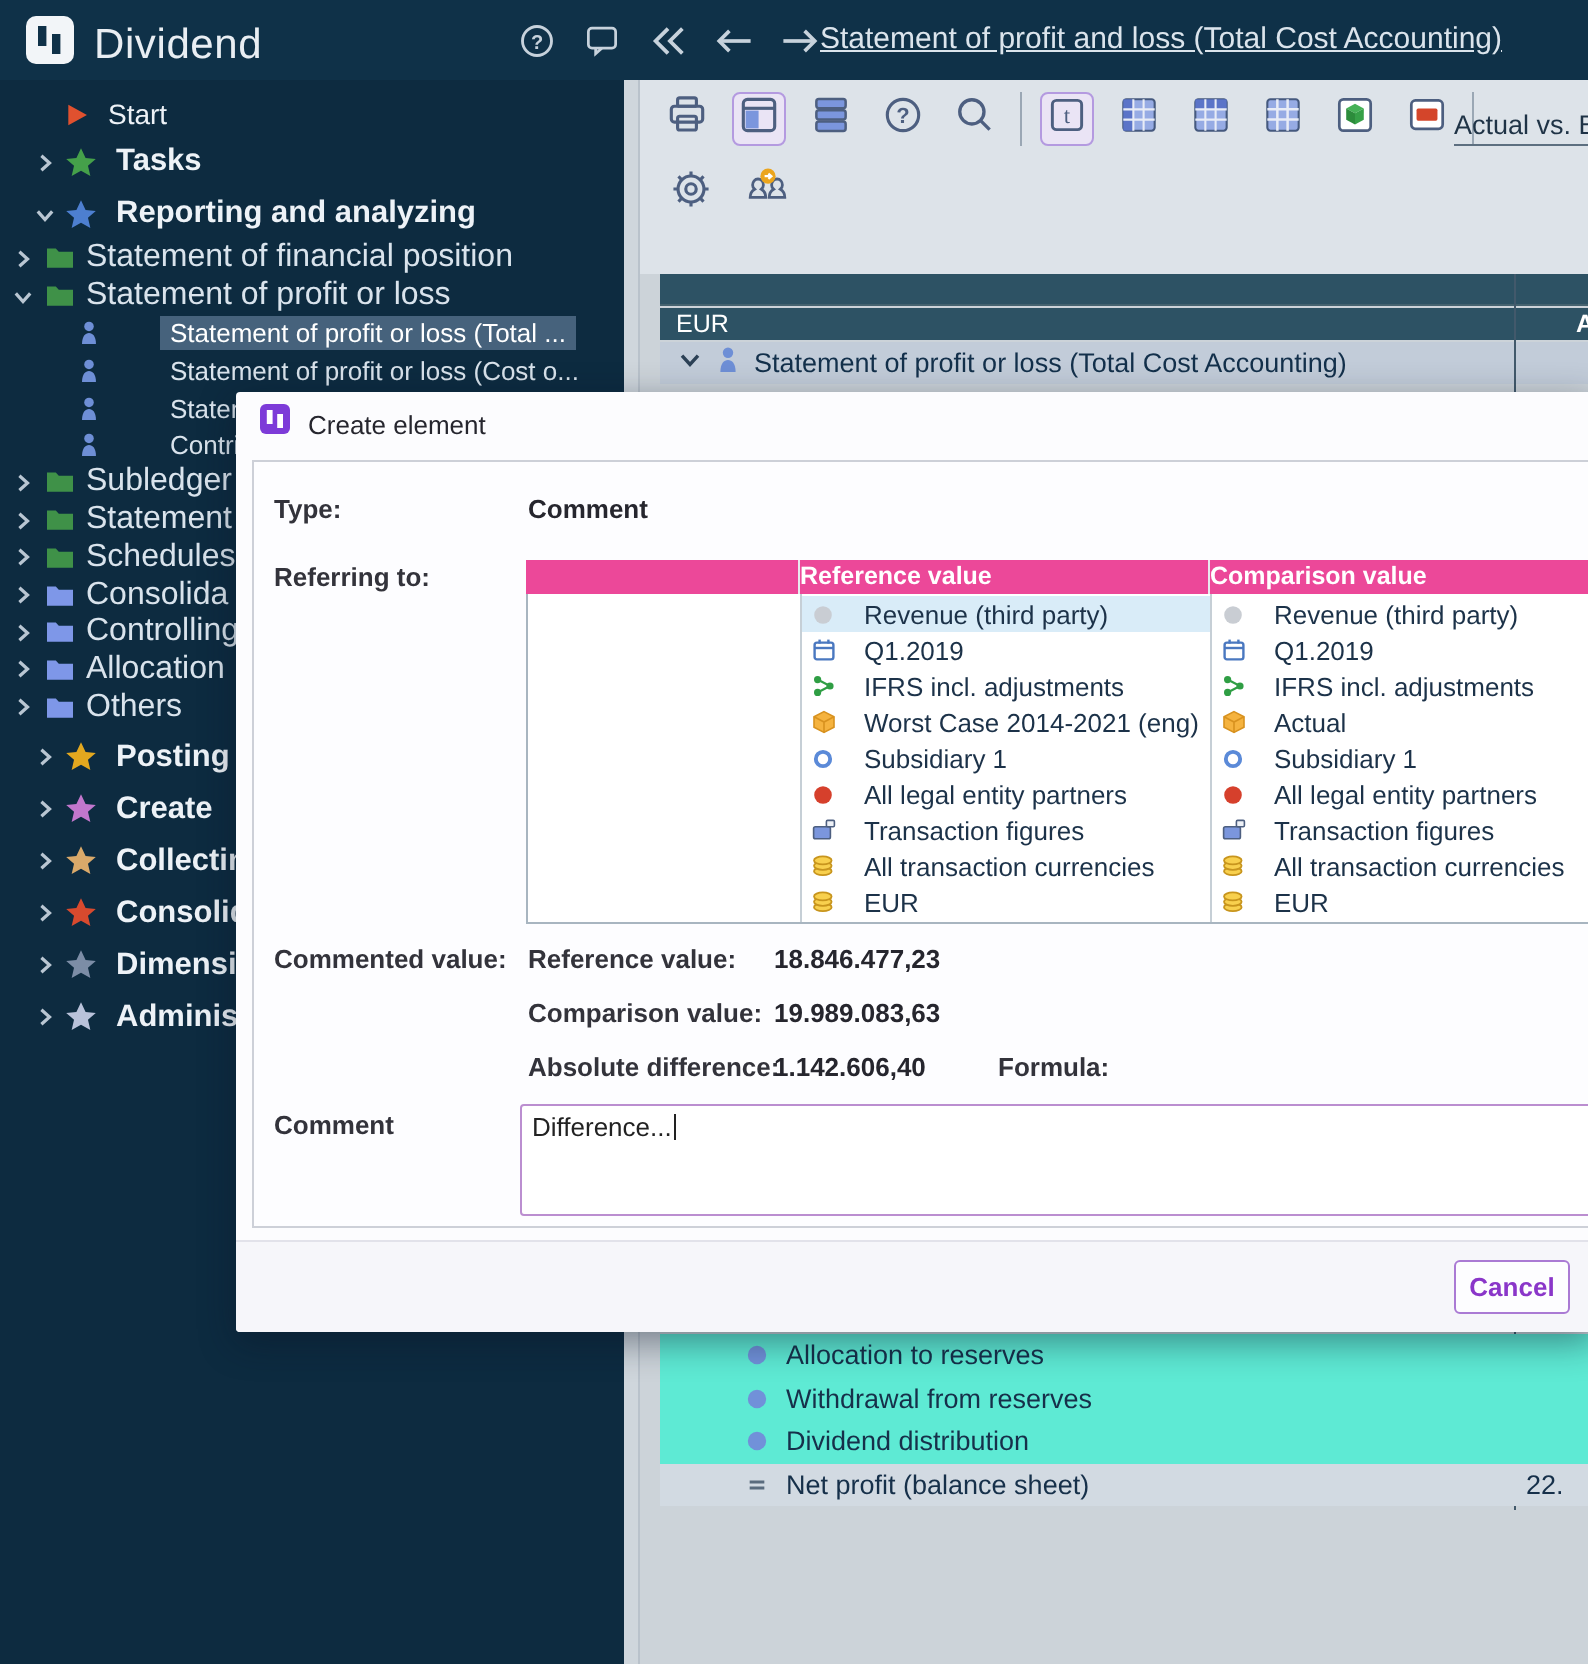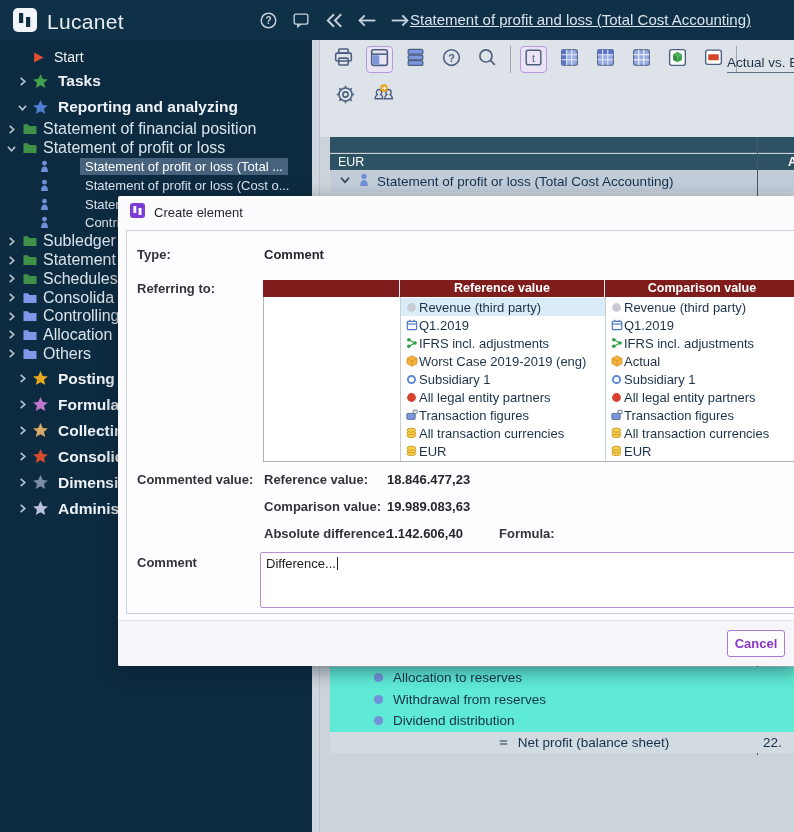--- a/index.html
+++ b/index.html
@@ -45,43 +45,43 @@
   .grid-band{position:absolute;left:330px;top:137px;right:0;height:16px;background:#2d5264;border-bottom:1px solid #44626f;}
   .grid-eur{position:absolute;left:330px;top:154px;right:0;height:16px;background:#2d5264;color:#fff;
     font-size:12.5px;line-height:16px;padding-left:8px;}
   .grid-eur .right-head{position:absolute;left:458px;top:0;font-weight:bold;}
   .grid-root-row{position:absolute;left:330px;top:171px;right:0;height:21px;background:#c2ccd9;
     display:flex;align-items:center;gap:7px;padding-left:9px;font-size:13.5px;color:#13304b;cursor:pointer;}
   .col-div{position:absolute;left:757px;top:137px;width:1px;height:618px;background:#42596b;}
   .grid-bottom{position:absolute;left:330px;top:667px;right:0;}
   .grow{position:relative;height:21.6px;background:#5eead4;display:flex;align-items:center;
     font-size:13.5px;color:#16304a;cursor:pointer;}
-  .grow.hl{background:#d2dae2;justify-content:center;}
+  .grow.hl{background:#d2dae2;}
   .grow .bullet{margin-left:43px;margin-right:9px;display:flex;align-items:center;flex:none;}
   .grow .row-value{position:absolute;left:433px;white-space:nowrap;}
   
   .dialog{position:absolute;left:118px;top:196px;width:680px;height:470px;background:#fcfcfe;
     border-radius:2px;box-shadow:0 5px 18px rgba(8,20,38,.45);}
   .dlg-title{position:absolute;left:0;top:0;right:0;height:32px;display:flex;align-items:center;
     gap:9px;padding-left:12px;}
   .dlg-title-text{font-size:13px;color:#26262e;}
   .dlg-panel{position:absolute;left:8px;top:34px;right:-2px;bottom:52px;background:#fdfdff;
     border:1px solid #cdd0d8;}
   .dlg-label{position:absolute;font-size:13px;font-weight:600;color:#33333b;white-space:nowrap;}
   .dlg-value{position:absolute;font-size:13px;font-weight:600;color:#26262e;white-space:nowrap;}
   .ref-table{position:absolute;left:136px;top:49px;right:0;}
   .ref-head{display:flex;height:17px;}
-  .ref-head .hc{background:#7f1d1d;color:#fff;font-size:12.5px;font-weight:bold;text-align:center;
+  .ref-head .hc{background:#ec4899;color:#fff;font-size:12.5px;font-weight:bold;
     line-height:17px;border-right:1px solid #e8eaee;}
   .ref-body{display:flex;border:1px solid #a8b5c0;border-top:none;height:165px;background:#fff;}
   .ref-body .bc{border-right:1px solid #c6cfd6;padding-top:1px;}
   .c1{width:137px;flex:none;}
   .c2{width:205px;flex:none;}
   .c3{flex:1;border-right:none!important;}
-  .ref-item{height:18px;display:flex;align-items:center;gap:1px;padding-left:4px;font-size:13px;
+  .ref-item{height:18px;display:flex;align-items:center;gap:14px;padding-left:4px;font-size:13px;
     color:#1c3249;white-space:nowrap;cursor:pointer;}
   .ref-item.selected{background:#d9ecf8;}
   .ref-item .licon{width:13px;display:flex;justify-content:center;flex:none;}
   .cv-row{position:absolute;left:0;right:0;height:20px;}
   .cv-label{position:absolute;left:137px;font-size:13px;font-weight:600;color:#33333b;white-space:nowrap;}
   .cv-value{position:absolute;left:260px;font-size:13px;font-weight:600;color:#26262e;white-space:nowrap;}
   .cv-extra{position:absolute;left:372px;font-size:13px;font-weight:600;color:#33333b;white-space:nowrap;}
   .comment-box{position:absolute;left:133px;top:321px;right:3px;height:56px;border:1px solid #bb8ed0;
     border-radius:2px;background:#fff;font-size:13px;color:#222;padding:3px 5px;cursor:text;}
   .caret{display:inline-block;width:1px;height:13px;background:#222;vertical-align:-2px;margin-left:1px;}
@@ -98,21 +98,21 @@
 
   <header class="topbar">
     <div class="brand">
       <span>
         <svg width="24" height="24" viewBox="0 0 24 24">
             <rect width="24" height="24" rx="5" fill="#f2f5f8"></rect>
             <rect x="6" y="5" width="4.2" height="10" fill="#0f3148"></rect>
             <rect x="13" y="9" width="4.2" height="10" fill="#0f3148"></rect>
           </svg>
       </span>
-      <span class="brand-name">Lucanet</span>
+      <span class="brand-name">Dividend</span>
     </div>
     <div class="topbar-icons">
       <span class="tpico">
         <svg width="21" height="21" viewBox="0 0 22 22" fill="none" stroke="#c7d2dc" stroke-width="1.5">
             <circle cx="11" cy="11" r="7.6"></circle>
             <text x="11" y="15" text-anchor="middle" font-size="10.5" font-weight="bold" fill="#c7d2dc" stroke="none">?</text>
           </svg>
       </span>
       <span class="tpico">
         <svg width="20" height="20" viewBox="0 0 22 22" fill="none" stroke="#c7d2dc" stroke-width="1.5">
@@ -348,21 +348,21 @@
         <span class="chev">
           <svg width="9" height="9" viewBox="0 0 10 10" fill="none" stroke="#b9c6d2" stroke-width="1.8">
             <path d="M3 1 L7.5 5 L3 9"></path>
           </svg>
         </span>
         <span class="ticon">
           <svg width="17" height="17" viewBox="0 0 20 20">
             <path d="M10 1.3 12.7 7 18.7 7.6 14.1 11.6 15.5 17.7 10 14.5 4.5 17.7 5.9 11.6 1.3 7.6 7.3 7Z" fill="#c277cd"></path>
           </svg>
         </span>
-        <span class="tlabel">Formula</span>
+        <span class="tlabel">Create</span>
       </div>
       <div class="trow lvl0">
         <span class="chev">
           <svg width="9" height="9" viewBox="0 0 10 10" fill="none" stroke="#b9c6d2" stroke-width="1.8">
             <path d="M3 1 L7.5 5 L3 9"></path>
           </svg>
         </span>
         <span class="ticon">
           <svg width="17" height="17" viewBox="0 0 20 20">
             <path d="M10 1.3 12.7 7 18.7 7.6 14.1 11.6 15.5 17.7 10 14.5 4.5 17.7 5.9 11.6 1.3 7.6 7.3 7Z" fill="#d9a96a"></path>
@@ -616,21 +616,21 @@
                 </span>
                 <span>IFRS incl. adjustments</span>
               </div>
               <div class="ref-item">
                 <span class="licon">
                   <svg width="12" height="12" viewBox="0 0 12 12">
                     <polygon points="6,0.8 11,3.4 11,8.6 6,11.2 1,8.6 1,3.4" fill="#f5b33f" stroke="#d8921f" stroke-width="0.8"></polygon>
                     <path d="M1 3.4 L6 6 L11 3.4 M6 6 V11.2" stroke="#d8921f" stroke-width="0.8" fill="none"></path>
                   </svg>
                 </span>
-                <span>Worst Case 2019-2019 (eng)</span>
+                <span>Worst Case 2014-2021 (eng)</span>
               </div>
               <div class="ref-item">
                 <span class="licon">
                   <svg width="11" height="11" viewBox="0 0 12 12">
                     <circle cx="6" cy="6" r="3.9" fill="#fff" stroke="#5b8ad8" stroke-width="2.1"></circle>
                   </svg>
                 </span>
                 <span>Subsidiary 1</span>
               </div>
               <div class="ref-item">

